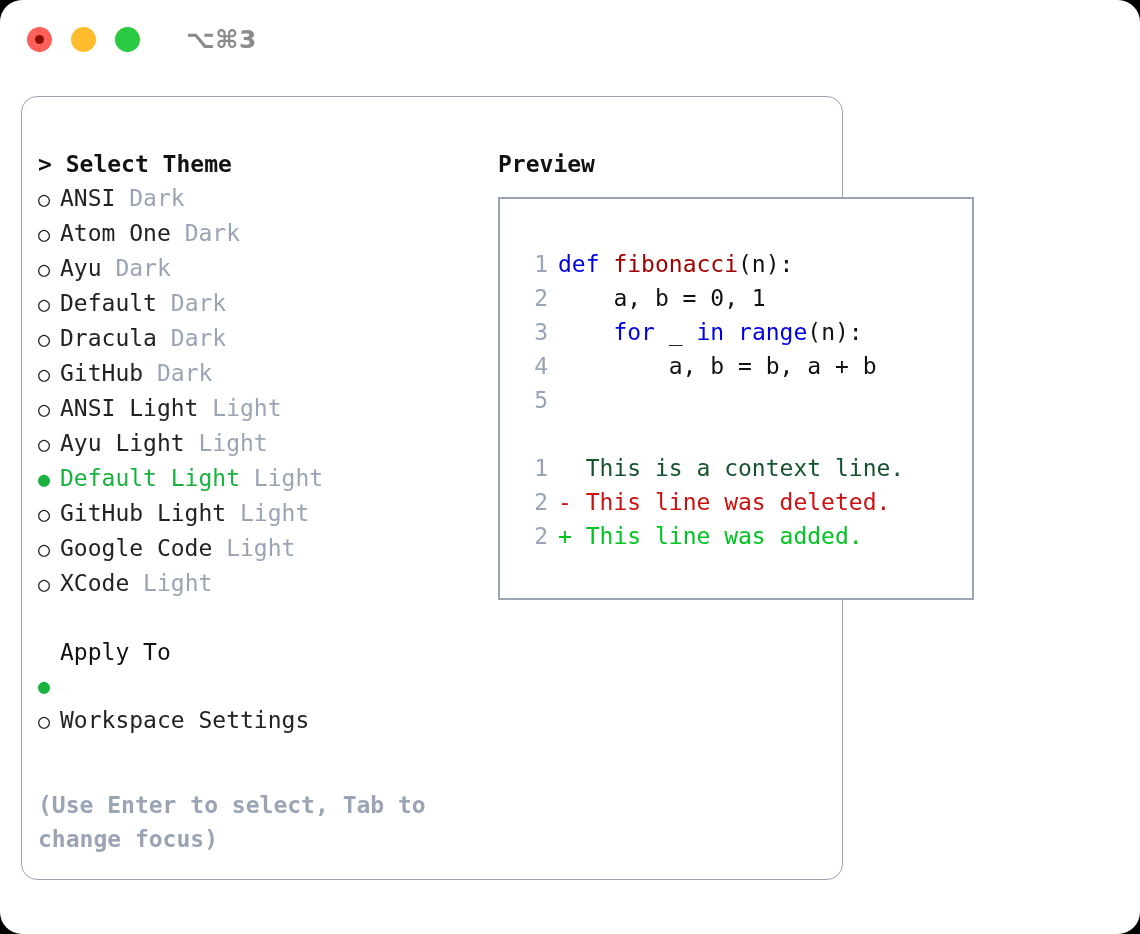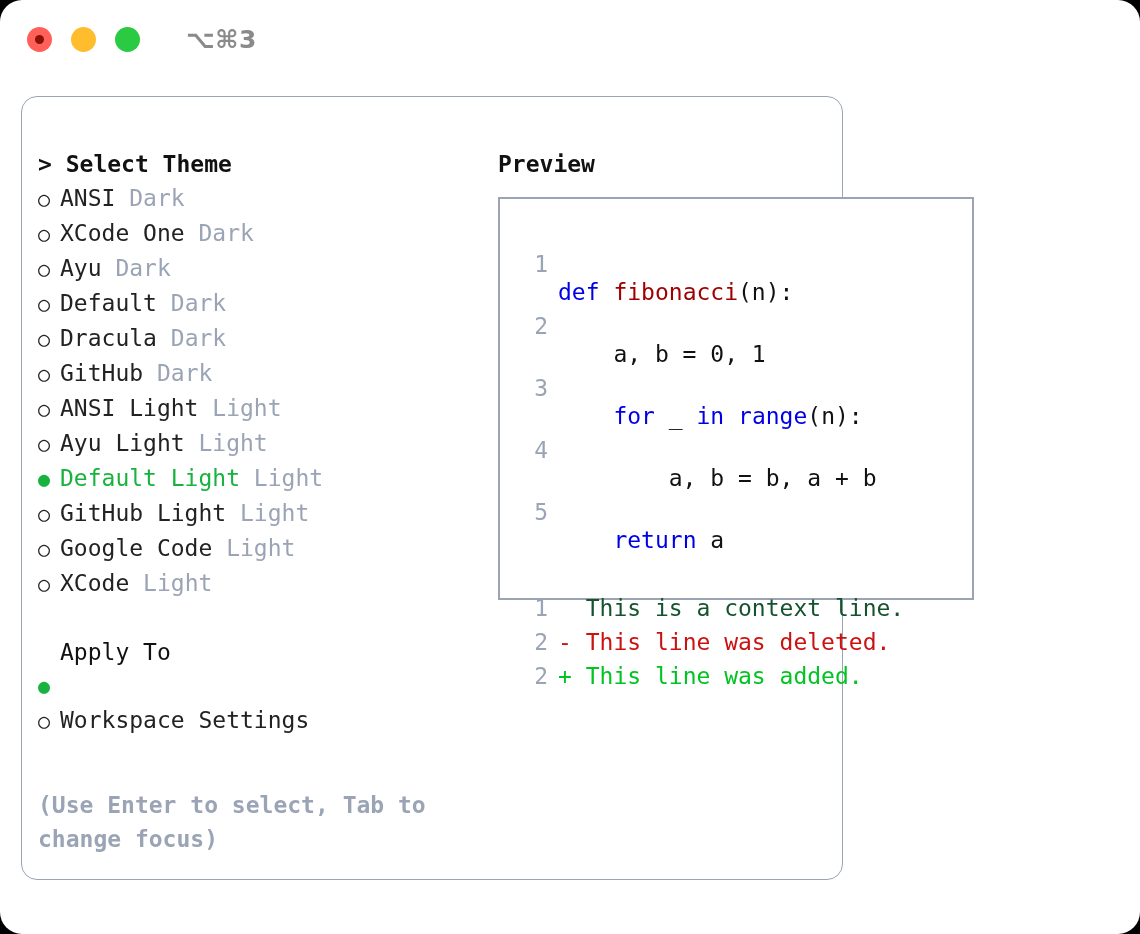--- a/index.html
+++ b/index.html
@@ -174,21 +174,21 @@
     line-height: 34px;
     white-space: pre;
   }
   .lineno {
     width: 30px;
     flex: 0 0 30px;
     text-align: right;
     color: #9aa4b5;
     margin-right: 10px;
   }
-  .code-text { color: #111111; margin-top: 28px; }
+  .code-text { color: #111111; }
 
   .tok-kw   { color: #0000e6; }
   .tok-fn   { color: #a00000; }
   .tok-plain{ color: #111111; }
 
   .diff-block { margin-top: 34px; }
   .diff-ctx  { color: #14532d; }
   .diff-del  { color: #cc1111; }
   .diff-add  { color: #00c421; }
 </style>
@@ -207,21 +207,21 @@
   </div>
 
   <div class="frame">
     <div class="columns">
 
       <div class="left-col">
         <div class="section-header">&gt; Select Theme</div>
 
         <div id="theme-list">
             <div class="opt-row"><span class="bullet">○</span><span class="opt-label">ANSI</span><span class="opt-tag"> Dark</span></div>
-            <div class="opt-row"><span class="bullet">○</span><span class="opt-label">XCode One</span><span class="opt-tag"> Dark</span></div>
+            <div class="opt-row"><span class="bullet">○</span><span class="opt-label">Atom One</span><span class="opt-tag"> Dark</span></div>
             <div class="opt-row"><span class="bullet">○</span><span class="opt-label">Ayu</span><span class="opt-tag"> Dark</span></div>
             <div class="opt-row"><span class="bullet">○</span><span class="opt-label">Default</span><span class="opt-tag"> Dark</span></div>
             <div class="opt-row"><span class="bullet">○</span><span class="opt-label">Dracula</span><span class="opt-tag"> Dark</span></div>
             <div class="opt-row"><span class="bullet">○</span><span class="opt-label">GitHub</span><span class="opt-tag"> Dark</span></div>
             <div class="opt-row"><span class="bullet">○</span><span class="opt-label">ANSI Light</span><span class="opt-tag"> Light</span></div>
             <div class="opt-row"><span class="bullet">○</span><span class="opt-label">Ayu Light</span><span class="opt-tag"> Light</span></div>
             <div class="opt-row selected"><span class="bullet sel">●</span><span class="opt-label">Default Light</span><span class="opt-tag"> Light</span></div>
             <div class="opt-row"><span class="bullet">○</span><span class="opt-label">GitHub Light</span><span class="opt-tag"> Light</span></div>
             <div class="opt-row"><span class="bullet">○</span><span class="opt-label">Google Code</span><span class="opt-tag"> Light</span></div>
             <div class="opt-row"><span class="bullet">○</span><span class="opt-label">XCode</span><span class="opt-tag"> Light</span></div>
@@ -241,21 +241,21 @@
       <div class="right-col">
         <div class="section-header">Preview</div>
 
         <div class="preview-box">
           <div class="code-area">
             <div id="code-lines">
                 <div class="code-line"><span class="lineno">1</span><span class="code-text"><span class="tok-kw">def </span><span class="tok-fn">fibonacci</span><span class="tok-plain">(n):</span></span></div>
                 <div class="code-line"><span class="lineno">2</span><span class="code-text"><span class="tok-plain">    a, b = 0, 1</span></span></div>
                 <div class="code-line"><span class="lineno">3</span><span class="code-text"><span class="tok-plain">    </span><span class="tok-kw">for</span><span class="tok-plain"> _ </span><span class="tok-kw">in</span><span class="tok-plain"> </span><span class="tok-kw">range</span><span class="tok-plain">(n):</span></span></div>
                 <div class="code-line"><span class="lineno">4</span><span class="code-text"><span class="tok-plain">        a, b = b, a + b</span></span></div>
-                <div class="code-line"><span class="lineno">5</span><span class="code-text"><span class="tok-plain">    </span><span class="tok-kw">return</span><span class="tok-plain"> a</span></span></div>
+                <div class="code-line"><span class="lineno">5</span></div>
               </div>
             <div class="diff-block" id="diff-lines">
                 <div class="code-line"><span class="lineno">1</span><span class="diff-ctx"> </span><span class="diff-ctx"> This is a context line.</span></div>
                 <div class="code-line"><span class="lineno">2</span><span class="diff-del">-</span><span class="diff-del"> This line was deleted.</span></div>
                 <div class="code-line"><span class="lineno">2</span><span class="diff-add">+</span><span class="diff-add"> This line was added.</span></div>
               </div>
           </div>
         </div>
       </div>
 

